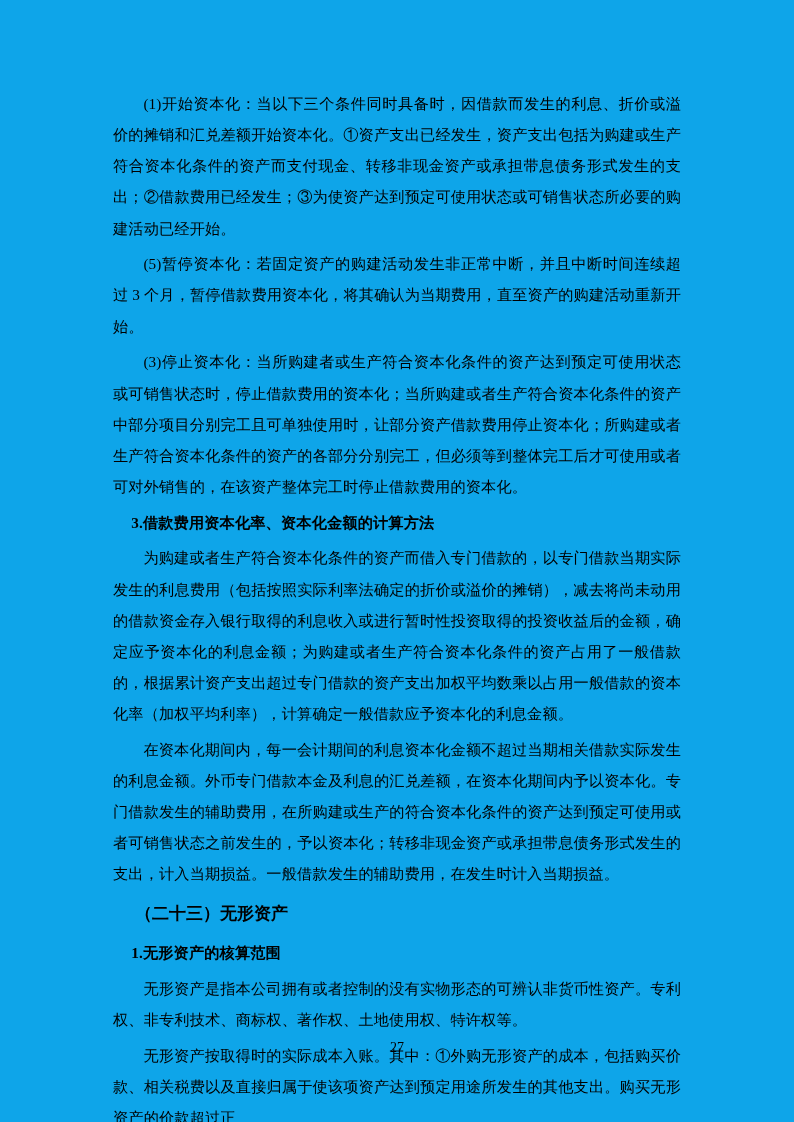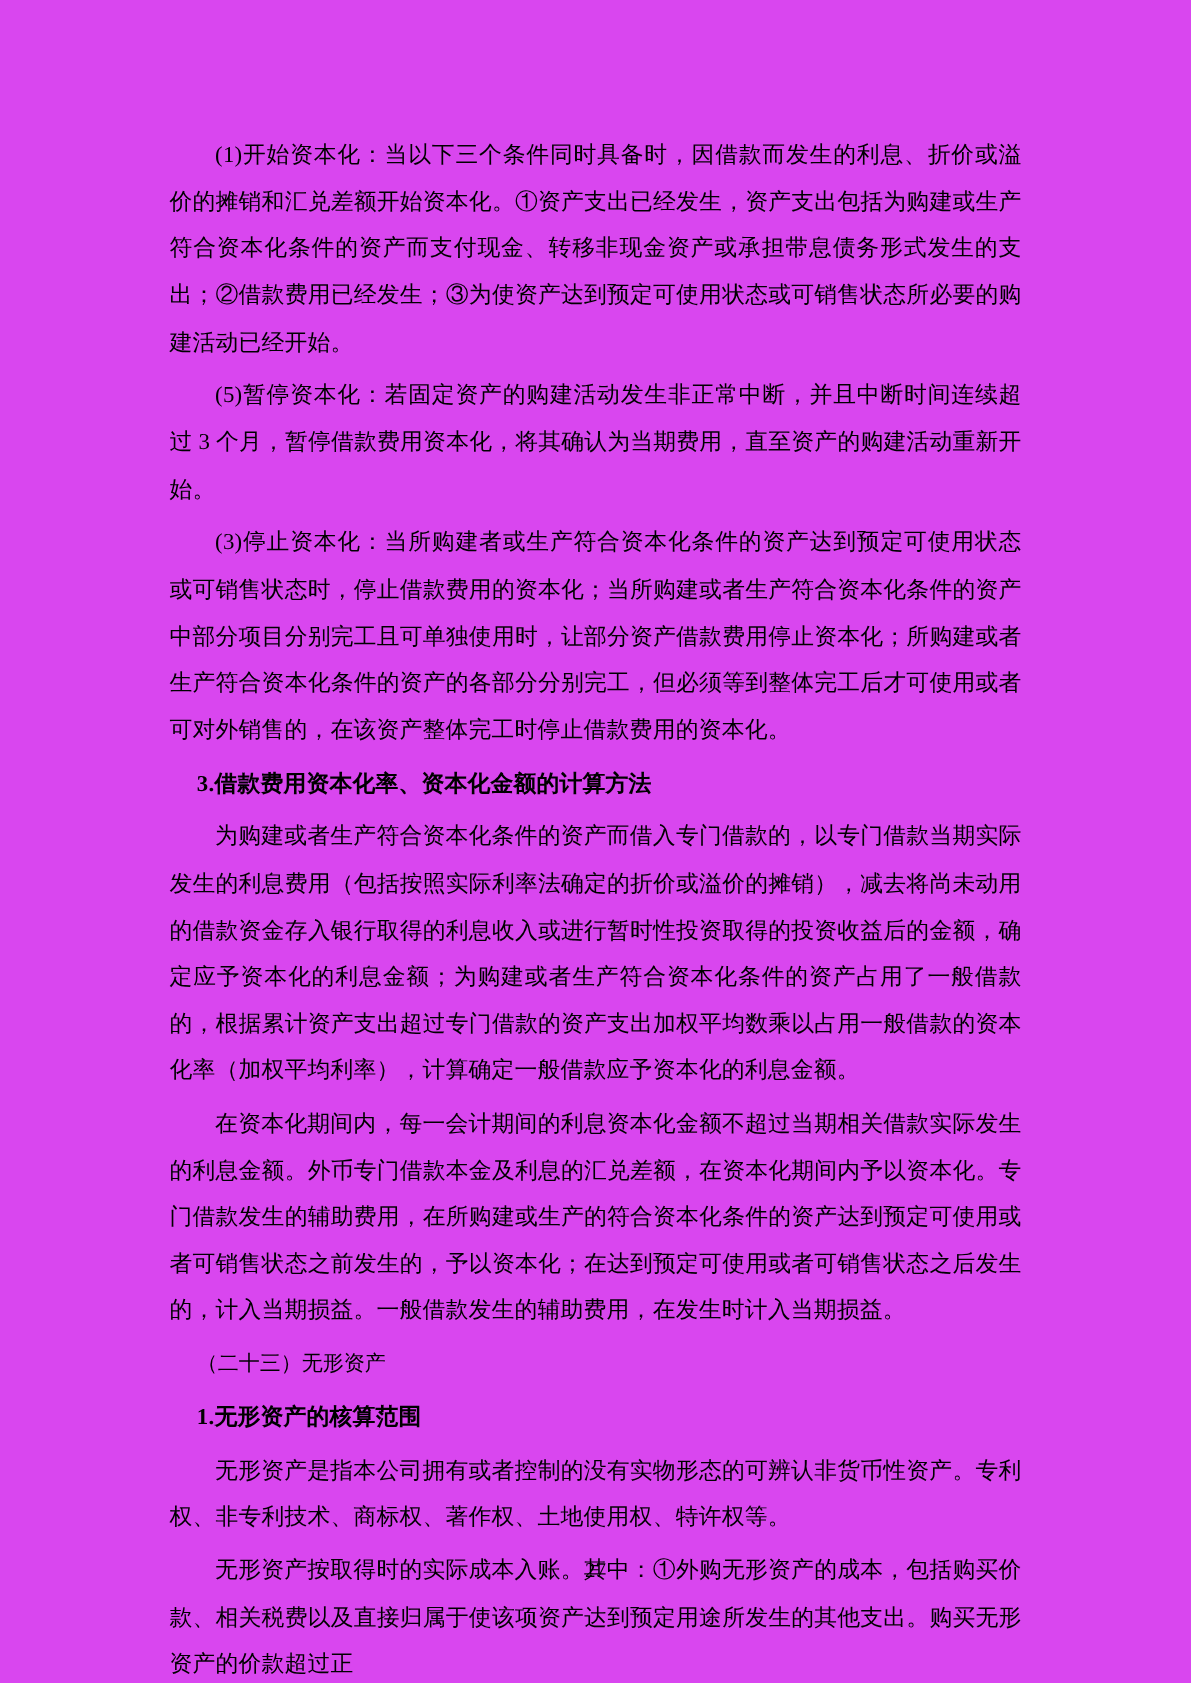--- a/index.html
+++ b/index.html
@@ -7,21 +7,21 @@
     padding: 0;
     background: #b0b0b0;
   }
   body {
     font-family: "Liberation Serif", "DejaVu Serif", serif;
   }
   .page {
     position: relative;
     width: 794px;
     height: 1122px;
-    background: #d946ef;
+    background: #0ea5e9;
     margin: 0 auto;
     overflow: hidden;
     box-sizing: border-box;
   }
   .content {
     position: absolute;
     left: 113px;
     top: 88px;
     width: 568px;
   }
@@ -36,23 +36,23 @@
   }
   p.indent2 {
     text-indent: 2em;
   }
   p.indent1 {
     text-indent: 1.2em;
     font-weight: bold;
   }
   p.heading {
     margin: 0.45em 0 0.30em 0;
-    font-size: 14px;
+    font-size: 17px;
     line-height: 2.05;
-    font-weight: normal;
+    font-weight: bold;
     text-indent: 1.3em;
     color: #000000;
   }
   .pagenum {
     position: absolute;
     left: 0;
     right: 0;
     top: 1040px;
     text-align: center;
     font-size: 14px;
@@ -69,21 +69,21 @@
     <p class="para indent2">(1)开始资本化：当以下三个条件同时具备时，因借款而发生的利息、折价或溢价的摊销和汇兑差额开始资本化。①资产支出已经发生，资产支出包括为购建或生产符合资本化条件的资产而支付现金、转移非现金资产或承担带息债务形式发生的支出；②借款费用已经发生；③为使资产达到预定可使用状态或可销售状态所必要的购建活动已经开始。</p>
 
     <p class="para indent2">(5)暂停资本化：若固定资产的购建活动发生非正常中断，并且中断时间连续超过 3 个月，暂停借款费用资本化，将其确认为当期费用，直至资产的购建活动重新开始。</p>
 
     <p class="para indent2">(3)停止资本化：当所购建者或生产符合资本化条件的资产达到预定可使用状态或可销售状态时，停止借款费用的资本化；当所购建或者生产符合资本化条件的资产中部分项目分别完工且可单独使用时，让部分资产借款费用停止资本化；所购建或者生产符合资本化条件的资产的各部分分别完工，但必须等到整体完工后才可使用或者可对外销售的，在该资产整体完工时停止借款费用的资本化。</p>
 
     <p class="para indent1">3.借款费用资本化率、资本化金额的计算方法</p>
 
     <p class="para indent2">为购建或者生产符合资本化条件的资产而借入专门借款的，以专门借款当期实际发生的利息费用（包括按照实际利率法确定的折价或溢价的摊销），减去将尚未动用的借款资金存入银行取得的利息收入或进行暂时性投资取得的投资收益后的金额，确定应予资本化的利息金额；为购建或者生产符合资本化条件的资产占用了一般借款的，根据累计资产支出超过专门借款的资产支出加权平均数乘以占用一般借款的资本化率（加权平均利率），计算确定一般借款应予资本化的利息金额。</p>
 
-    <p class="para indent2">在资本化期间内，每一会计期间的利息资本化金额不超过当期相关借款实际发生的利息金额。外币专门借款本金及利息的汇兑差额，在资本化期间内予以资本化。专门借款发生的辅助费用，在所购建或生产的符合资本化条件的资产达到预定可使用或者可销售状态之前发生的，予以资本化；在达到预定可使用或者可销售状态之后发生的，计入当期损益。一般借款发生的辅助费用，在发生时计入当期损益。</p>
+    <p class="para indent2">在资本化期间内，每一会计期间的利息资本化金额不超过当期相关借款实际发生的利息金额。外币专门借款本金及利息的汇兑差额，在资本化期间内予以资本化。专门借款发生的辅助费用，在所购建或生产的符合资本化条件的资产达到预定可使用或者可销售状态之前发生的，予以资本化；转移非现金资产或承担带息债务形式发生的支出，计入当期损益。一般借款发生的辅助费用，在发生时计入当期损益。</p>
 
     <p class="heading">（二十三）无形资产</p>
 
     <p class="para indent1">1.无形资产的核算范围</p>
 
     <p class="para indent2">无形资产是指本公司拥有或者控制的没有实物形态的可辨认非货币性资产。专利权、非专利技术、商标权、著作权、土地使用权、特许权等。</p>
 
 
     <p class="para indent2">无形资产按取得时的实际成本入账。其中：①外购无形资产的成本，包括购买价款、相关税费以及直接归属于使该项资产达到预定用途所发生的其他支出。购买无形资产的价款超过正</p>
 

